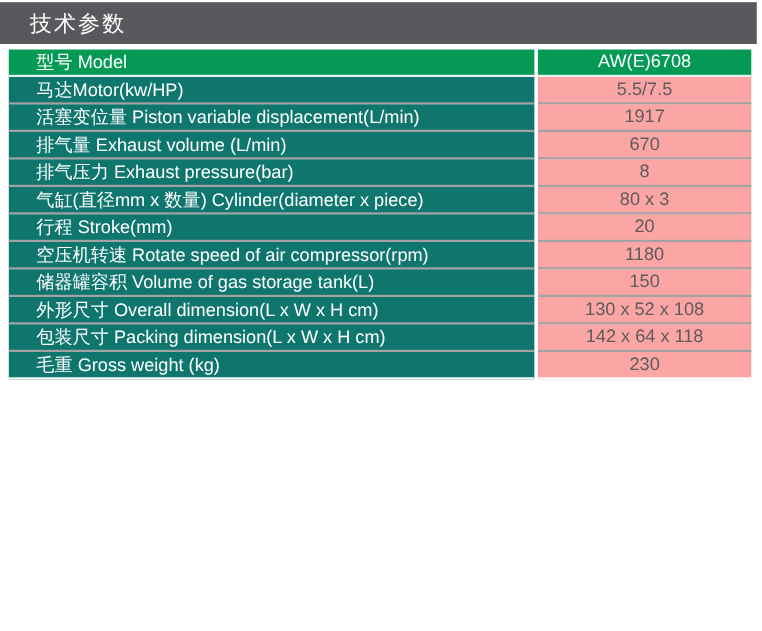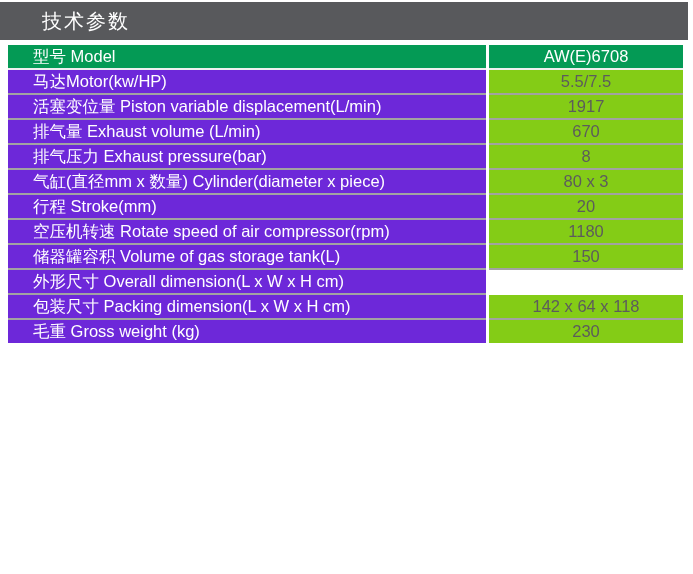--- a/index.html
+++ b/index.html
@@ -18,21 +18,21 @@
   .title-bar {
     position: absolute;
     top: 2px;
     left: 0;
     width: 688px;
     height: 38px;
     background: #58595c;
     display: flex;
     align-items: center;
     box-sizing: border-box;
-    padding-left: 42px;
+    padding-left: 27px;
   }
   .title-bar .title-text {
     color: #ffffff;
     font-size: 20px;
     letter-spacing: 2px;
   }
   .spec-table {
     position: absolute;
     top: 45px;
     left: 8px;
@@ -47,26 +47,26 @@
     box-sizing: border-box;
     display: flex;
     align-items: center;
     border-bottom: 2px solid #a2a2a2;
     font-size: 16.5px;
   }
   .gap {
     background: #ffffff;
   }
   .label-cell {
-    background: #6d28d9;
+    background: #0f766e;
     color: #ffffff;
     padding-left: 25px;
   }
   .value-cell {
-    background: #84cc16;
+    background: #fca5a5;
     color: #5c5c5c;
     justify-content: center;
     text-align: center;
   }
   .row.model-row .label-cell,
   .row.model-row .value-cell {
     background: #049a55;
     color: #ffffff;
     border-bottom-color: #efefef;
   }
@@ -142,20 +142,21 @@
 
     <div class="row">
       <div class="cell label-cell">储器罐容积 Volume of gas storage tank(L)</div>
       <div class="gap"></div>
       <div class="cell value-cell">150</div>
     </div>
 
     <div class="row">
       <div class="cell label-cell">外形尺寸 Overall dimension(L x W x H cm)</div>
       <div class="gap"></div>
+      <div class="cell value-cell">130 x 52 x 108</div>
     </div>
 
     <div class="row">
       <div class="cell label-cell">包装尺寸 Packing dimension(L x W x H cm)</div>
       <div class="gap"></div>
       <div class="cell value-cell">142 x 64 x 118</div>
     </div>
 
 
     <div class="row last">

